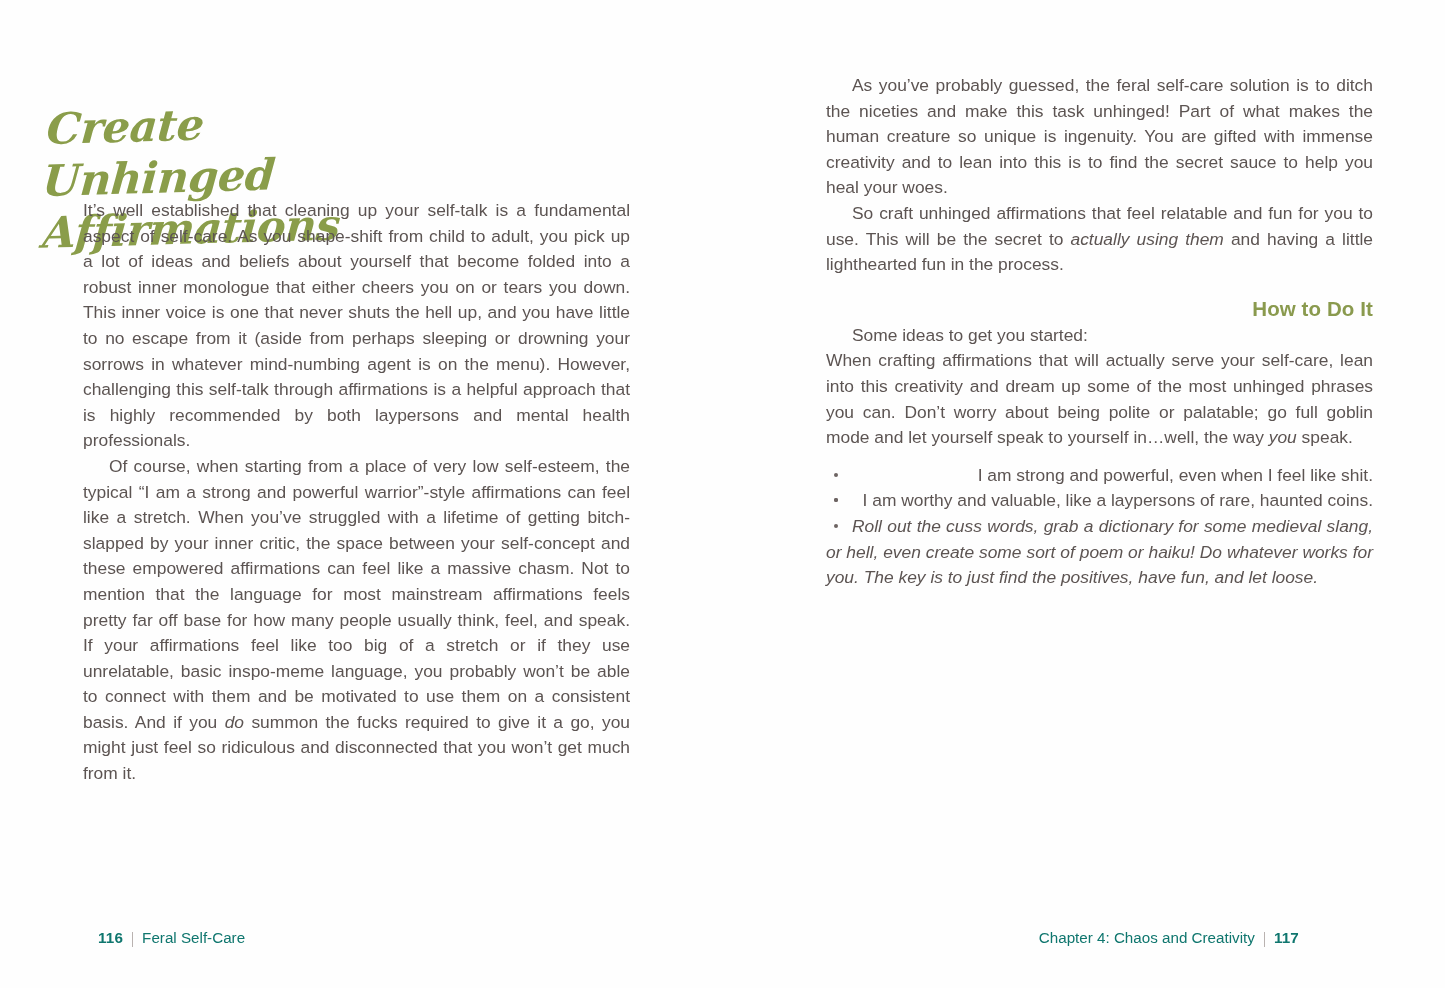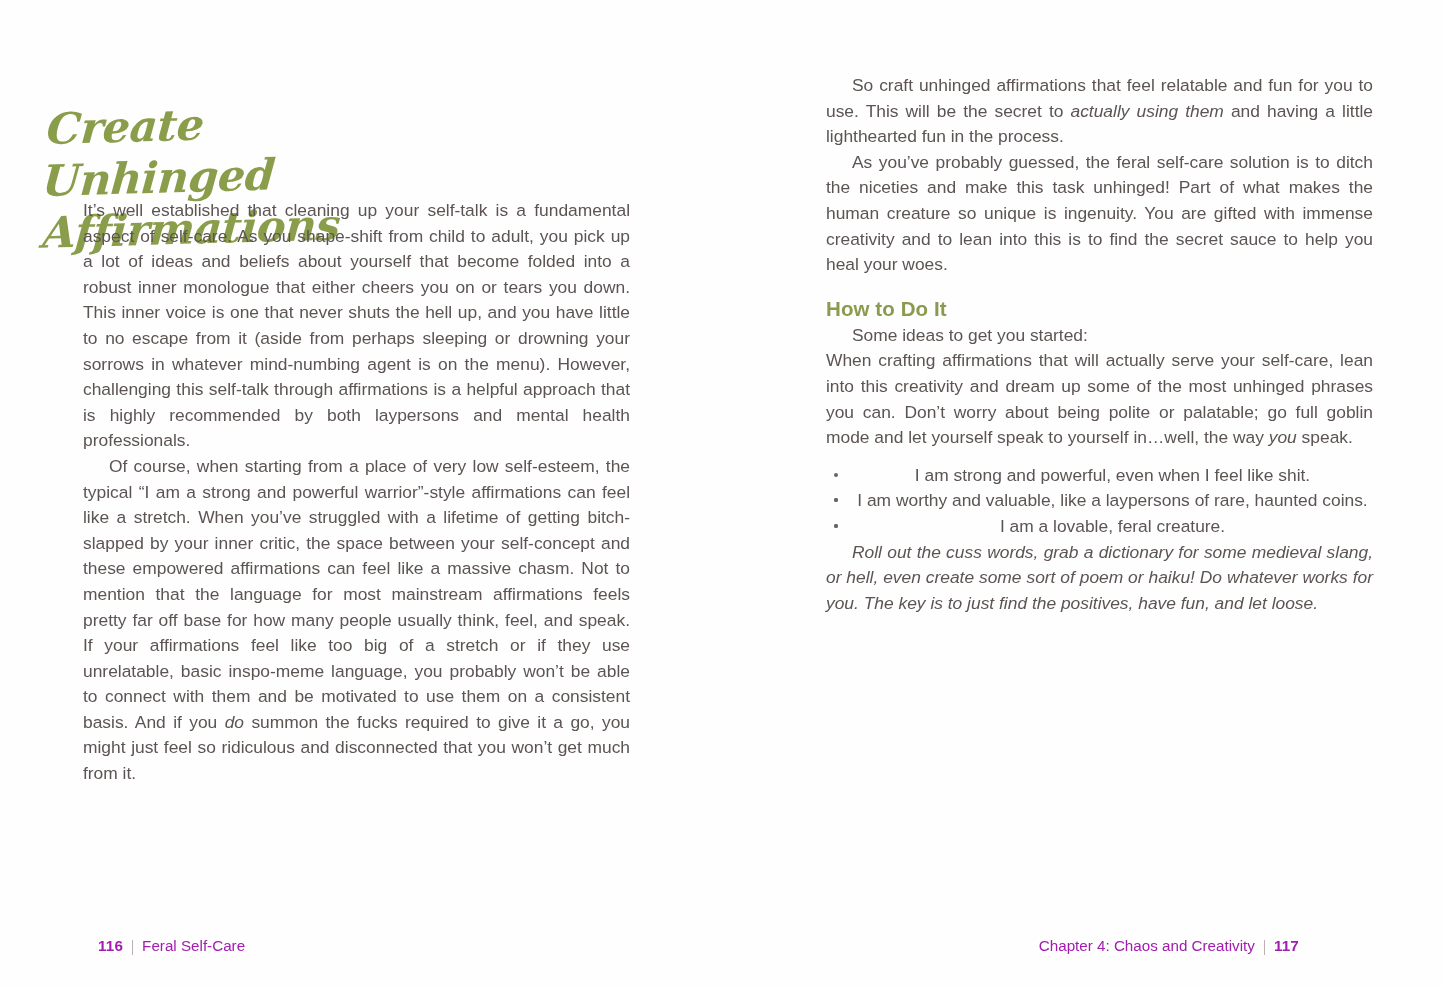--- a/index.html
+++ b/index.html
@@ -84,53 +84,53 @@
   em { font-style: italic; }
 
   
   .section-heading {
     margin: 18px 0 1px 0;
     color: #8a9a4e;
     font-size: 20.5px;
     font-weight: 700;
     line-height: 26px;
     letter-spacing: 0.1px;
-    text-align: left;
+    text-align: right;
   }
 
   
   ul.idea-list {
     list-style: none;
     margin: 12px 0 0 0;
     padding: 0;
   }
   ul.idea-list li {
     position: relative;
     padding-left: 26px;
     margin-bottom: 0px;
-    text-align: center;
+    text-align: right;
     line-height: 25.6px;
   }
   ul.idea-list li .bullet {
     position: absolute;
     left: 8px;
     top: 10px;
     width: 4px;
     height: 4px;
     border-radius: 50%;
     background: #6d6462;
   }
 
   .post-list-para { margin-top: 12px; font-style: italic; }
 
   
   .footer {
     position: absolute;
-    bottom: 32px;
-    color: #a21caf;
+    bottom: 40px;
+    color: #0f766e;
     font-size: 15.2px;
     line-height: 20px;
     white-space: nowrap;
   }
   .footer-left { left: 49px; }
   .footer-right { right: 73px; }
 
   .footer .pagenum {
     font-weight: 700;
     letter-spacing: 0.2px;
@@ -163,36 +163,35 @@
     </div>
 
     <div class="footer footer-left">
       <span class="pagenum">116</span><span class="rule"></span><span class="label">Feral Self-Care</span>
     </div>
   </div>
 
   <div class="page-right">
 
     <div class="body-col right-body">
+      <p class="para indent">As you’ve probably guessed, the feral self-care solution is to ditch the niceties and make this task unhinged! Part of what makes the human creature so unique is ingenuity. You are gifted with immense creativity and to lean into this is to find the secret sauce to help you heal your woes.</p>
+
       <p class="para indent"><span>So craft unhinged affirmations that feel relatable and fun for you to use. This will be the secret to </span><em>actually using them</em><span> and having a little lighthearted fun in the process.</span></p>
-
-      <p class="para indent">As you’ve probably guessed, the feral self-care solution is to ditch the niceties and make this task unhinged! Part of what makes the human creature so unique is ingenuity. You are gifted with immense creativity and to lean into this is to find the secret sauce to help you heal your woes.</p>
 
       <h2 class="section-heading">How to Do It</h2>
 
       <p class="para indent">Some ideas to get you started:</p>
 
       <p class="para"><span>When crafting affirmations that will actually serve your self-care, lean into this creativity and dream up some of the most unhinged phrases you can. Don’t worry about being polite or palatable; go full goblin mode and let yourself speak to yourself in…well, the way </span><em>you</em><span> speak.</span></p>
 
       <ul class="idea-list">
         <li><span class="bullet"></span><span>I am strong and powerful, even when I feel like shit.</span></li>
         <li><span class="bullet"></span></li>
         <li><span class="bullet"></span><span>I am worthy and valuable, like a laypersons of rare, haunted coins.</span></li>
         <li><span class="bullet"></span></li>
-        <li><span class="bullet"></span><span>I am a lovable, feral creature.</span></li>
       </ul>
 
       <p class="para indent post-list-para">Roll out the cuss words, grab a dictionary for some medieval slang, or hell, even create some sort of poem or haiku! Do whatever works for you. The key is to just find the positives, have fun, and let loose.</p>
     </div>
 
     <div class="footer footer-right">
       <span class="label">Chapter 4: Chaos and Creativity</span><span class="rule"></span><span class="pagenum">117</span>
     </div>
   </div>
 

